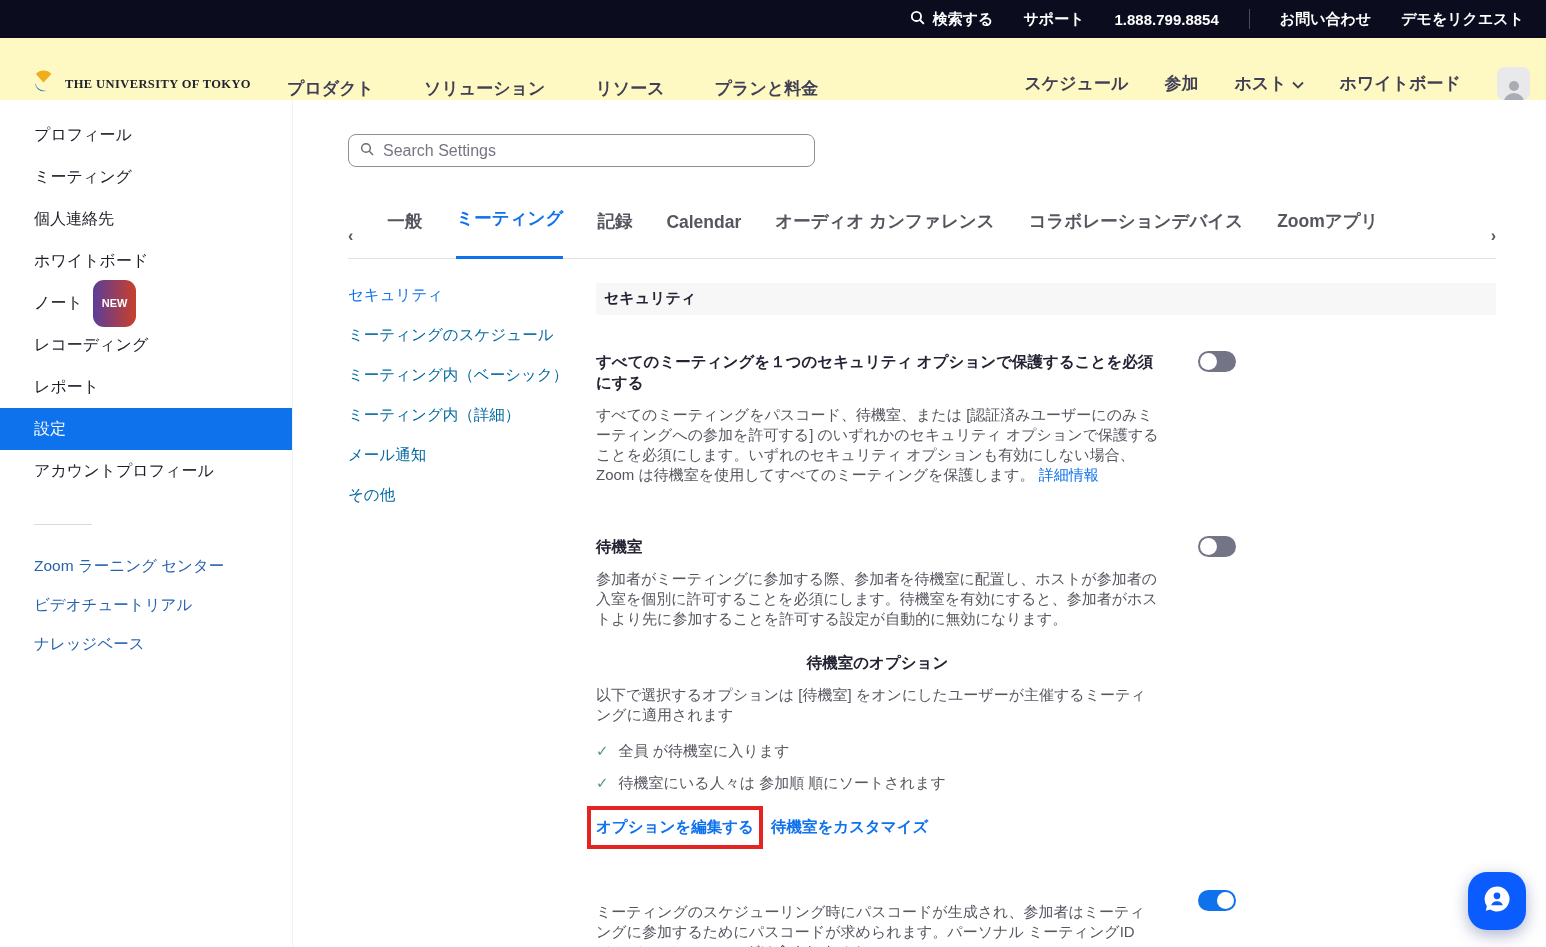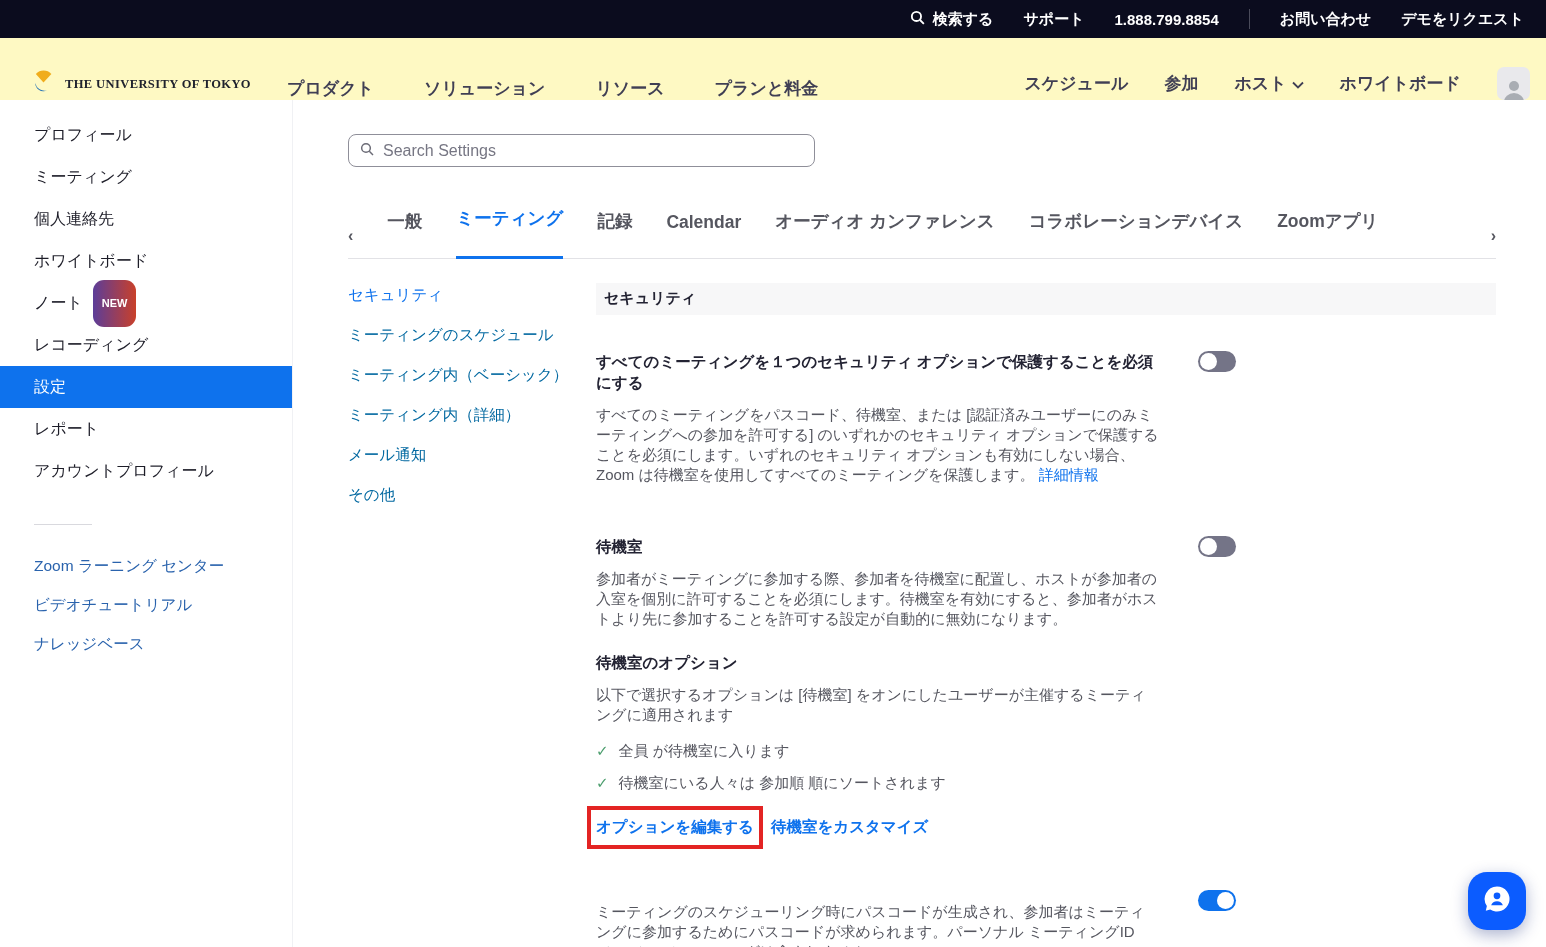--- a/index.html
+++ b/index.html
@@ -69,21 +69,21 @@
   .inline-link { color:#0e72ed; cursor:pointer; text-decoration:none; }
 
   .toggle { margin-left:39px; margin-top:-1px; width:38px; height:21px; border-radius:12px;
     position:relative; cursor:pointer; flex:0 0 38px; }
   .toggle.off { background:#747487; }
   .toggle.on  { background:#0e72ed; }
   .toggle .knob { position:absolute; top:2px; width:17px; height:17px; border-radius:50%; background:#fff; }
   .toggle.off .knob { left:2px; }
   .toggle.on  .knob { right:2px; }
 
-  .subheading { margin-top:24px; font-size:15.5px; font-weight:700; }
+  .subheading { margin-top:24px; font-size:15.5px; font-weight:700;text-align:center; }
   .check-list { margin-top:17px; }
   .check-row { display:flex; align-items:flex-start; gap:10px; margin-bottom:13px;
     font-size:15px; color:#55565f; }
   .check-glyph { color:#4c9e6e; font-size:15px; line-height:18px; }
   .links-row { display:flex; align-items:center; margin-top:4px; margin-left:-9px; }
   .red-box { border:4px solid #e32423; padding:7px 5px; }
   .action-link { font-size:15.5px; font-weight:600; color:#0e72ed; cursor:pointer; white-space:nowrap; }
   .links-row .action-link.second { margin-left:8px; }
 
   .setting.last { margin-top:42px; }
@@ -155,22 +155,22 @@
   <div class="sidebar">
     <div class="side-item">プロフィール</div>
     <div class="side-item">ミーティング</div>
     <div class="side-item">個人連絡先</div>
     <div class="side-item">ホワイトボード</div>
     <div class="side-item">
       <span>ノート</span>
       <span class="badge-new">NEW</span>
     </div>
     <div class="side-item">レコーディング</div>
+    <div class="side-item">レポート</div>
     <div class="side-item active">設定</div>
-    <div class="side-item">レポート</div>
     <div class="side-item">アカウントプロフィール</div>
     <div class="side-divider"></div>
     <a class="side-link">Zoom ラーニング センター</a>
     <a class="side-link">ビデオチュートリアル</a>
     <a class="side-link">ナレッジベース</a>
   </div>
 
   <div class="content">
 
     <div class="search-box">

